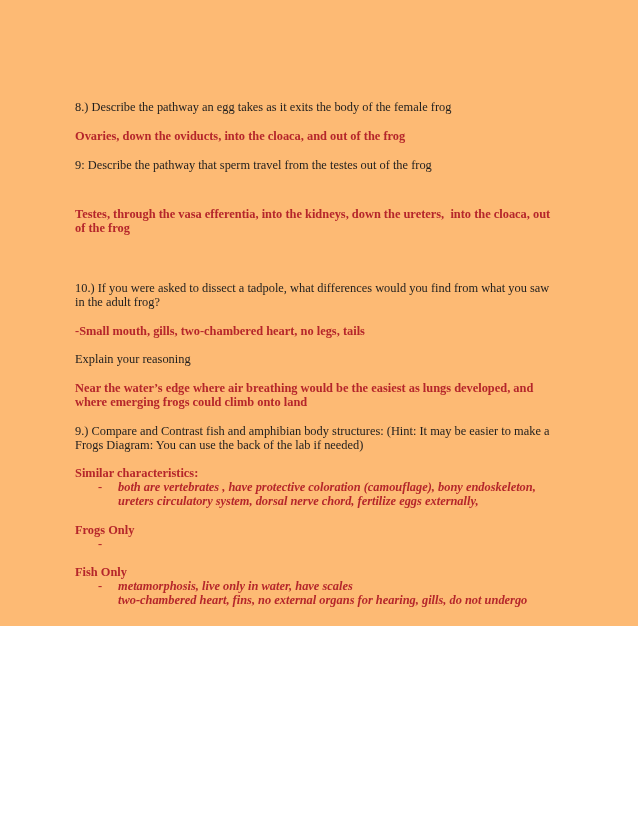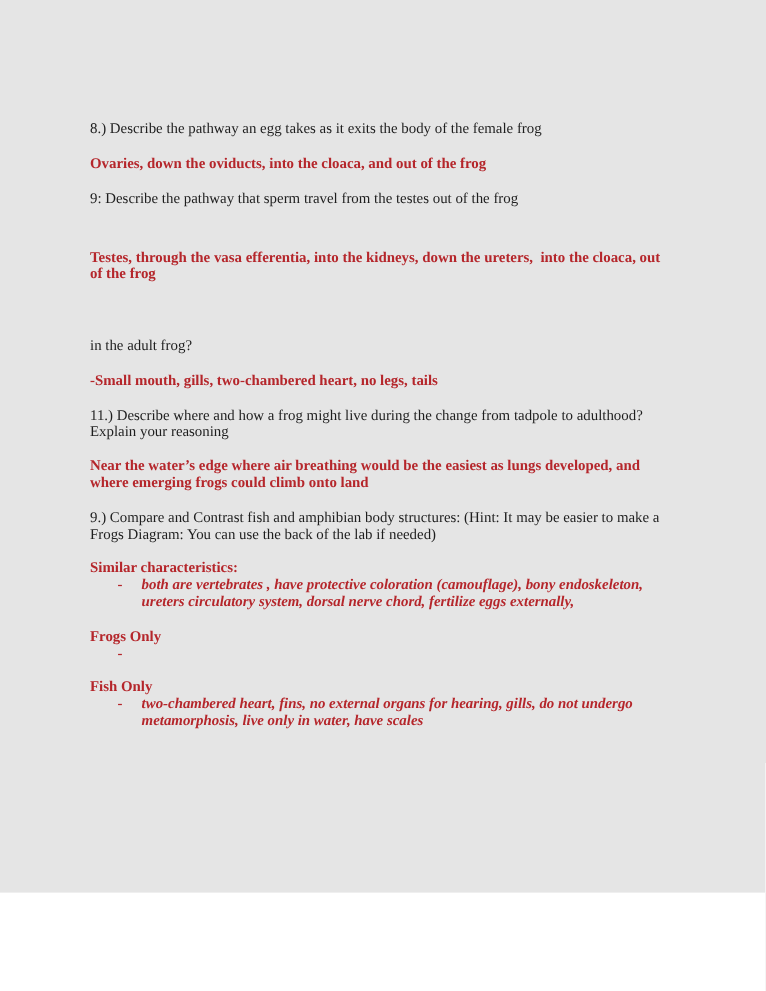--- a/index.html
+++ b/index.html
@@ -3,22 +3,22 @@
 <meta charset="utf-8">
 <style>
   html, body {
     margin: 0;
     padding: 0;
     background: #ffffff;
   }
   .page {
     position: relative;
     width: 638px;
-    height: 744px;
-    background: #e5e5e5;
+    height: 626px;
+    background: #fdba74;
     overflow: hidden;
     font-family: "Liberation Serif", "DejaVu Serif", serif;
     font-size: 12.4px;
     color: #1e1e1e;
   }
   .content {
     position: absolute;
     left: 75px;
     top: 101px;
     width: 505px;
@@ -59,29 +59,29 @@
     <div class="para">
       <div class="line">9: Describe the pathway that sperm travel from the testes out of the frog</div>
     </div>
 
     <div class="para red gap-lg">
       <div class="line">Testes, through the vasa efferentia, into the kidneys, down the ureters,  into the cloaca, out</div>
       <div class="line">of the frog</div>
     </div>
 
     <div class="para">
+      <div class="line">10.) If you were asked to dissect a tadpole, what differences would you find from what you saw</div>
       <div class="line">in the adult frog?</div>
     </div>
 
     <div class="para red">
       <div class="line">-Small mouth, gills, two-chambered heart, no legs, tails</div>
     </div>
 
     <div class="para">
-      <div class="line">11.) Describe where and how a frog might live during the change from tadpole to adulthood?</div>
       <div class="line bold">Explain your reasoning</div>
     </div>
 
     <div class="para red">
       <div class="line">Near the water’s edge where air breathing would be the easiest as lungs developed, and</div>
       <div class="line">where emerging frogs could climb onto land</div>
     </div>
 
     <div class="para">
       <div class="line">9.) Compare and Contrast fish and amphibian body structures: (Hint: It may be easier to make a</div>
@@ -105,19 +105,19 @@
     <div class="bullet red">
       <div class="marker">-</div>
     </div>
 
     <div class="para red tight">
       <div class="line">Fish Only</div>
     </div>
     <div class="bullet red">
       <div class="marker">-</div>
       <div class="bullet-lines">
+        <div class="line">metamorphosis, live only in water, have scales</div>
         <div class="line">two-chambered heart, fins, no external organs for hearing, gills, do not undergo</div>
-        <div class="line">metamorphosis, live only in water, have scales</div>
       </div>
     </div>
 
   </div>
 </div>
 
 </body></html>

